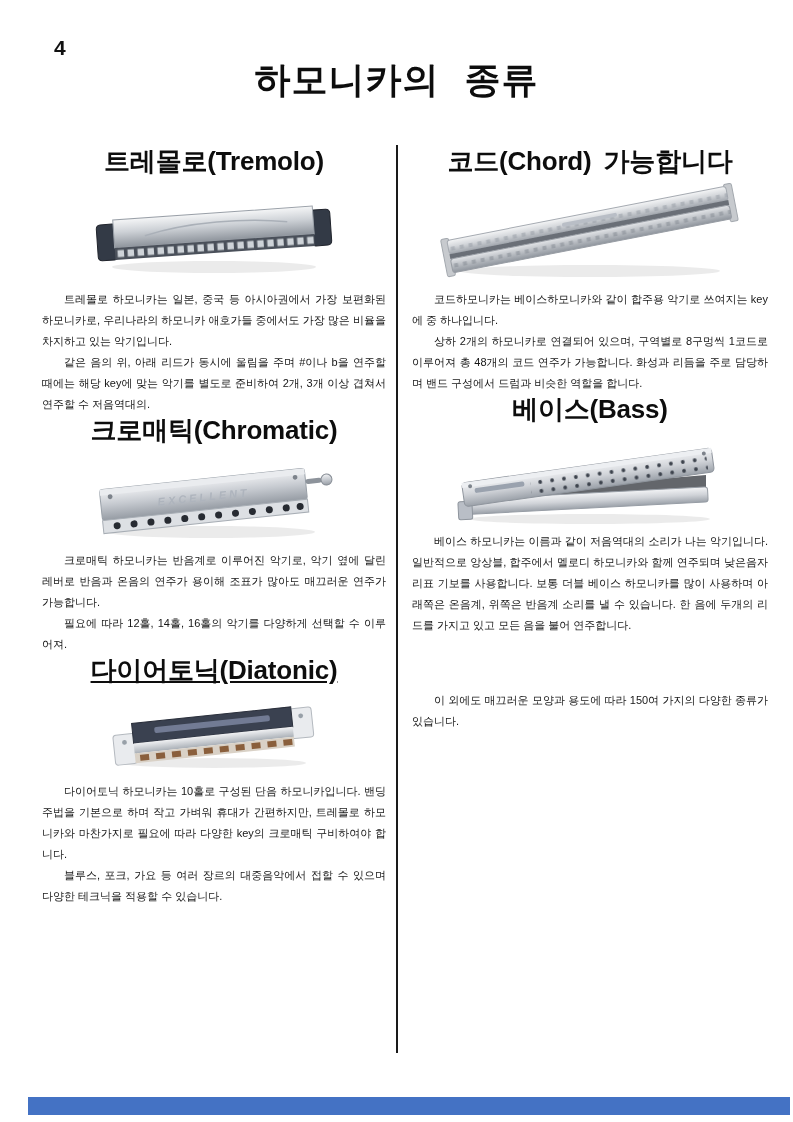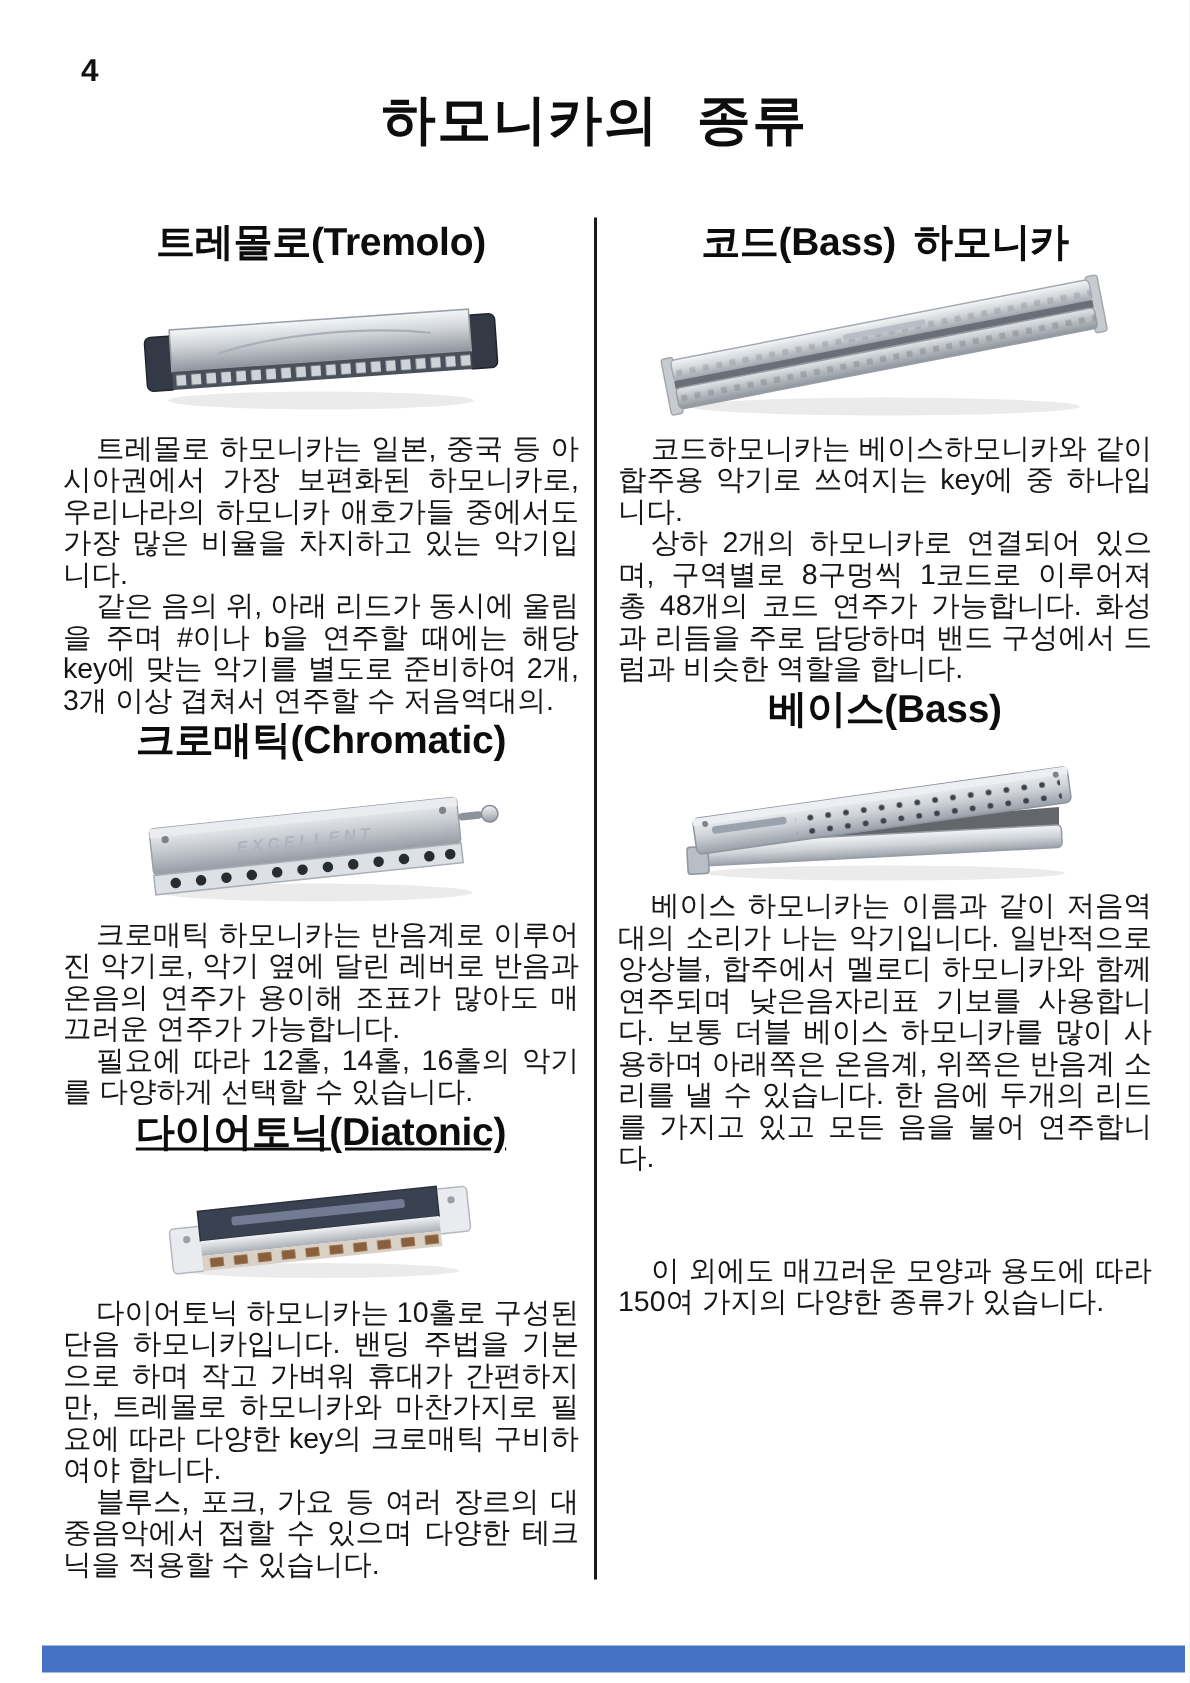--- a/index.html
+++ b/index.html
@@ -23,21 +23,21 @@
     color:#0d0d0d;word-spacing:5px;letter-spacing:-0.2px;
   }
   .mt1{margin-top:26px;} .mt2{margin-top:28px;text-decoration:underline;} .mt3{margin-top:44px;}
   .fig{display:flex;justify-content:center;align-items:center;}
   .fig-tremolo {height:104px;margin:6px 0 2px;}
   .fig-chromatic{height:92px; margin:8px 0 4px;}
   .fig-diatonic {height:84px; margin:4px 0 6px;}
   .fig-chord    {height:108px;margin:2px 0 2px;}
   .fig-bass     {height:100px;margin:2px 0 4px;}
   p.body{
-    font-size:19px;line-height:21px;text-align:justify;text-indent:22px;
+    font-size:11px;line-height:21px;text-align:justify;text-indent:22px;
     margin:0;color:#161616;
   }
   p.closing{margin-top:54px;}
   .footer-bar{position:absolute;left:28px;top:1097px;width:762px;height:18px;}
 </style>
 </head>
 <body>
 
 <div class="page">
 
@@ -106,21 +106,21 @@
             <circle cx="168" cy="59.5" r="3.5" fill="#272b32"></circle>
               <circle cx="185" cy="59.5" r="3.5" fill="#272b32"></circle>
             <circle cx="202" cy="59.5" r="3.5" fill="#272b32"></circle>
               <circle cx="216" cy="59.5" r="3.5" fill="#272b32"></circle>
             <rect x="224" y="33" width="16" height="5" rx="2.5" fill="#8d939b"></rect>
             <circle cx="245" cy="35.5" r="5.5" fill="url(#grad-b)" stroke="#868c94"></circle>
           </g>
         </svg>
       </div>
       <p class="body">크로매틱 하모니카는 반음계로 이루어진 악기로, 악기 옆에 달린 레버로 반음과 온음의 연주가 용이해 조표가 많아도 매끄러운 연주가 가능합니다.</p>
-      <p class="body">필요에 따라 12홀, 14홀, 16홀의 악기를 다양하게 선택할 수 있습니다.</p>
+      <p class="body">필요에 따라 12홀, 14홀, 16홀의 악기를 다양하게 선택할 수 이루어져.</p>
     </section>
 
     <section>
       <h2 class="sec mt2">다이어토닉(Diatonic)</h2>
       <div class="fig fig-diatonic">
         <svg width="242" height="80" viewBox="0 0 242 80">
           <defs>
             <linearGradient id="grad-c" x1="0" y1="0" x2="0" y2="1">
               <stop offset="0" stop-color="#f0f1f3"></stop>
                 <stop offset="1" stop-color="#aab0b7"></stop>
@@ -145,21 +145,21 @@
       </div>
       <p class="body">다이어토닉 하모니카는 10홀로 구성된 단음 하모니카입니다. 밴딩 주법을 기본으로 하며 작고 가벼워 휴대가 간편하지만, 트레몰로 하모니카와 마찬가지로 필요에 따라 다양한 key의 크로매틱 구비하여야 합니다.</p>
       <p class="body">블루스, 포크, 가요 등 여러 장르의 대중음악에서 접할 수 있으며 다양한 테크닉을 적용할 수 있습니다.</p>
     </section>
 
   </div>
 
   <div class="col col-right">
 
     <section>
-      <h2 class="sec">코드(Bass) 하모니카</h2>
+      <h2 class="sec">코드(Chord) 가능합니다</h2>
       <div class="fig fig-chord">
         <svg width="344" height="108" viewBox="0 0 344 108">
           <defs>
             <linearGradient id="grad-d" x1="0" y1="0" x2="0" y2="1">
               <stop offset="0" stop-color="#f4f5f6"></stop>
                 <stop offset="0.5" stop-color="#d3d6da"></stop>
                 <stop offset="1" stop-color="#a2a7ae"></stop>
             </linearGradient>
             <linearGradient id="grad-d2" x1="0" y1="0" x2="0" y2="1">
               <stop offset="0" stop-color="#e3e5e8"></stop>

